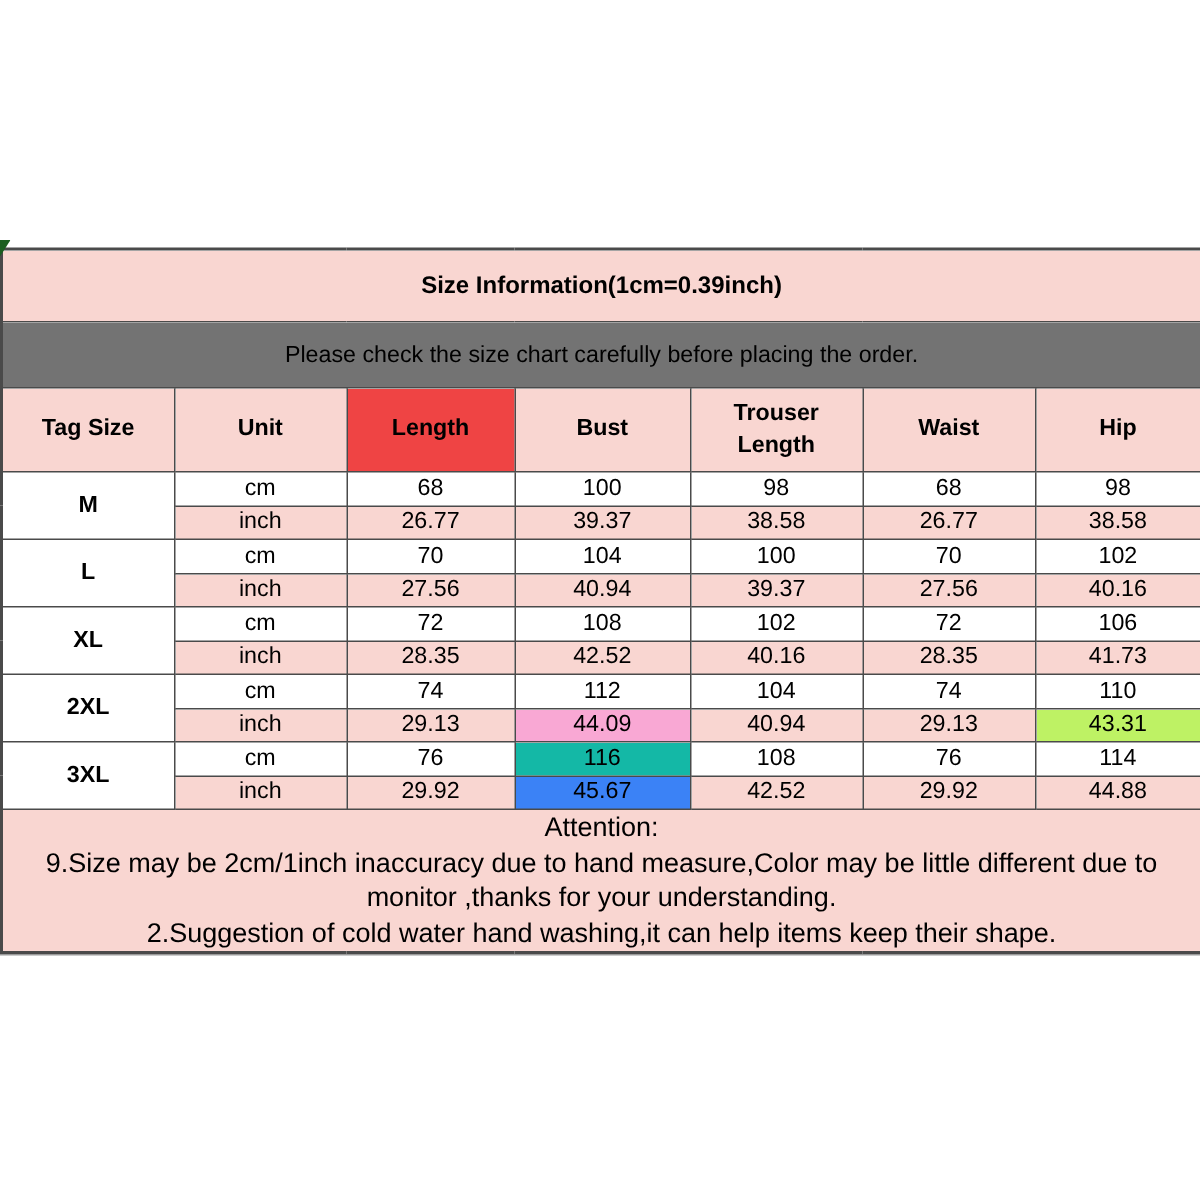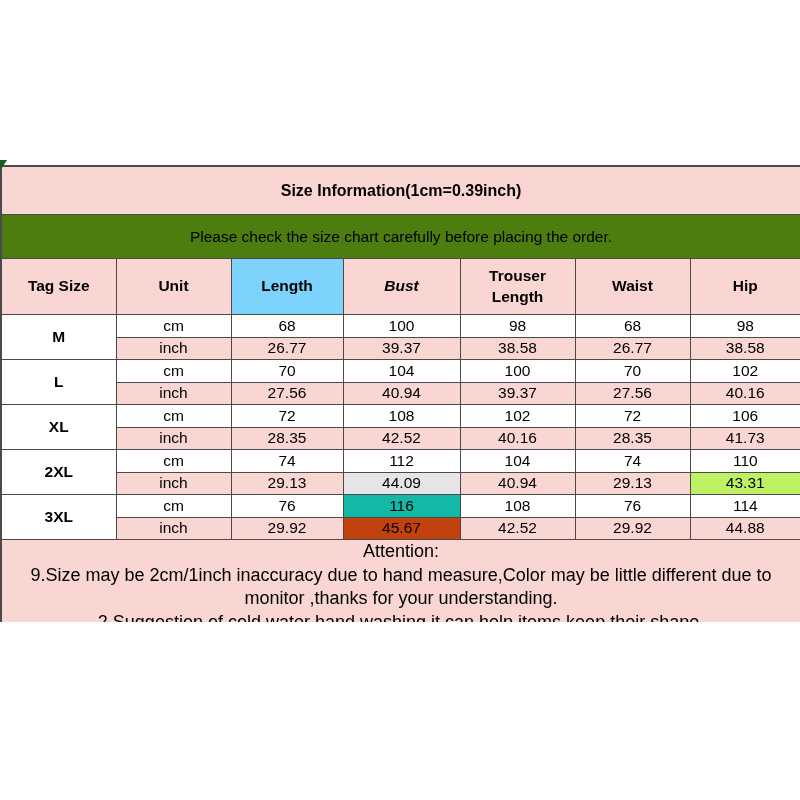--- a/index.html
+++ b/index.html
@@ -1,17 +1,17 @@
 <!DOCTYPE html>
 <html><head>
 <meta charset="utf-8">
 <style>
   html,body{margin:0;padding:0;background:#ffffff;}
   .canvas{
-    position:relative;width:800px;height:622px;background:#ffffff;overflow:hidden;
+    position:relative;width:800px;height:800px;background:#ffffff;overflow:hidden;
     font-family:"Liberation Sans","DejaVu Sans",sans-serif;color:#000;
   }
   .corner-artifact{
     position:absolute;left:0;top:160px;width:7px;height:11px;
     clip-path:polygon(0 0,100% 0,0 100%);z-index:3;
   }
   table.size-table{
     position:absolute;top:165px;left:0;width:800px;
     border-collapse:collapse;table-layout:fixed;
     border:2px solid #4a4a4a;
@@ -51,27 +51,27 @@
       <col style="width:117px">
         <col style="width:115px">
         <col style="width:115px">
       <col style="width:111px">
     </colgroup>
     <tbody id="table-body">
       <tr>
         <td colspan="7" class="title-cell pink-bg" style="background: rgb(249, 214, 209);">Size Information(1cm=0.39inch)</td>
       </tr>
       <tr>
-        <td colspan="7" class="subtitle-cell pink-bg" style="background: #4d7c0f; margin-left: 42px;">Please check the size chart carefully before placing the order.</td>
+        <td colspan="7" class="subtitle-cell pink-bg" style="background: #737373; margin-left: 42px;">Please check the size chart carefully before placing the order.</td>
       </tr>
       <tr class="header-row" id="header-row">
           <th style="background: rgb(249, 214, 209);">Tag Size</th>
           <th style="background: rgb(249, 214, 209);">Unit</th>
-          <th style="background: #7dd3fc;">Length</th>
-          <th style="background: rgb(249, 214, 209); font-style: italic;">Bust</th>
+          <th style="background: #ef4444;">Length</th>
+          <th style="background: rgb(249, 214, 209);">Bust</th>
           <th style="background: rgb(249, 214, 209);">Trouser Length</th>
           <th style="background: rgb(249, 214, 209); margin-top: 35px;">Waist</th>
           <th style="background: rgb(249, 214, 209);">Hip</th>
         </tr>
       <tr class="data-row">
           <td class="tag-cell" rowspan="2">M</td>
           <td style="background: rgb(255, 255, 255);">cm</td>
           <td style="background: rgb(255, 255, 255);">68</td>
           <td style="background: rgb(255, 255, 255);">100</td>
           <td style="background: rgb(255, 255, 255);">98</td>
@@ -125,38 +125,38 @@
           <td style="background: rgb(255, 255, 255);">cm</td>
           <td style="background: rgb(255, 255, 255);">74</td>
           <td style="background: rgb(255, 255, 255);">112</td>
           <td style="background: rgb(255, 255, 255);">104</td>
           <td style="background: rgb(255, 255, 255);">74</td>
           <td style="background: rgb(255, 255, 255);">110</td>
         </tr>
         <tr class="data-row">
           <td style="background: rgb(249, 214, 209);">inch</td>
           <td style="background: rgb(249, 214, 209);">29.13</td>
-          <td style="background: #e5e5e5;">44.09</td>
+          <td style="background: #f9a8d4;">44.09</td>
           <td style="background: rgb(249, 214, 209);">40.94</td>
           <td style="background: rgb(249, 214, 209);">29.13</td>
           <td style="background: #bef264; text-align: center;">43.31</td>
         </tr>
         <tr class="data-row">
           <td class="tag-cell" rowspan="2">3XL</td>
           <td style="background: rgb(255, 255, 255);">cm</td>
           <td style="background: rgb(255, 255, 255);">76</td>
           <td style="background: #14b8a6;">116</td>
           <td style="background: rgb(255, 255, 255);">108</td>
           <td style="background: rgb(255, 255, 255);">76</td>
           <td style="background: rgb(255, 255, 255);">114</td>
         </tr>
         <tr class="data-row">
           <td style="background: rgb(249, 214, 209);">inch</td>
           <td style="background: rgb(249, 214, 209);">29.92</td>
-          <td style="background: #c2410c;">45.67</td>
+          <td style="background: #3b82f6;">45.67</td>
           <td style="background: rgb(249, 214, 209);">42.52</td>
           <td style="background: rgb(249, 214, 209);">29.92</td>
           <td style="background: rgb(249, 214, 209);">44.88</td>
         </tr>
         <tr id="attention-row">
         <td colspan="7" class="attention-cell pink-bg" style="background: rgb(249, 214, 209);">
           <div>Attention:</div>
           <div>9.Size may be 2cm/1inch inaccuracy due to hand measure,Color may be little different due to monitor ,thanks for your understanding.</div>
           <div>2.Suggestion of cold water hand washing,it can help items keep their shape.</div>
         </td>

